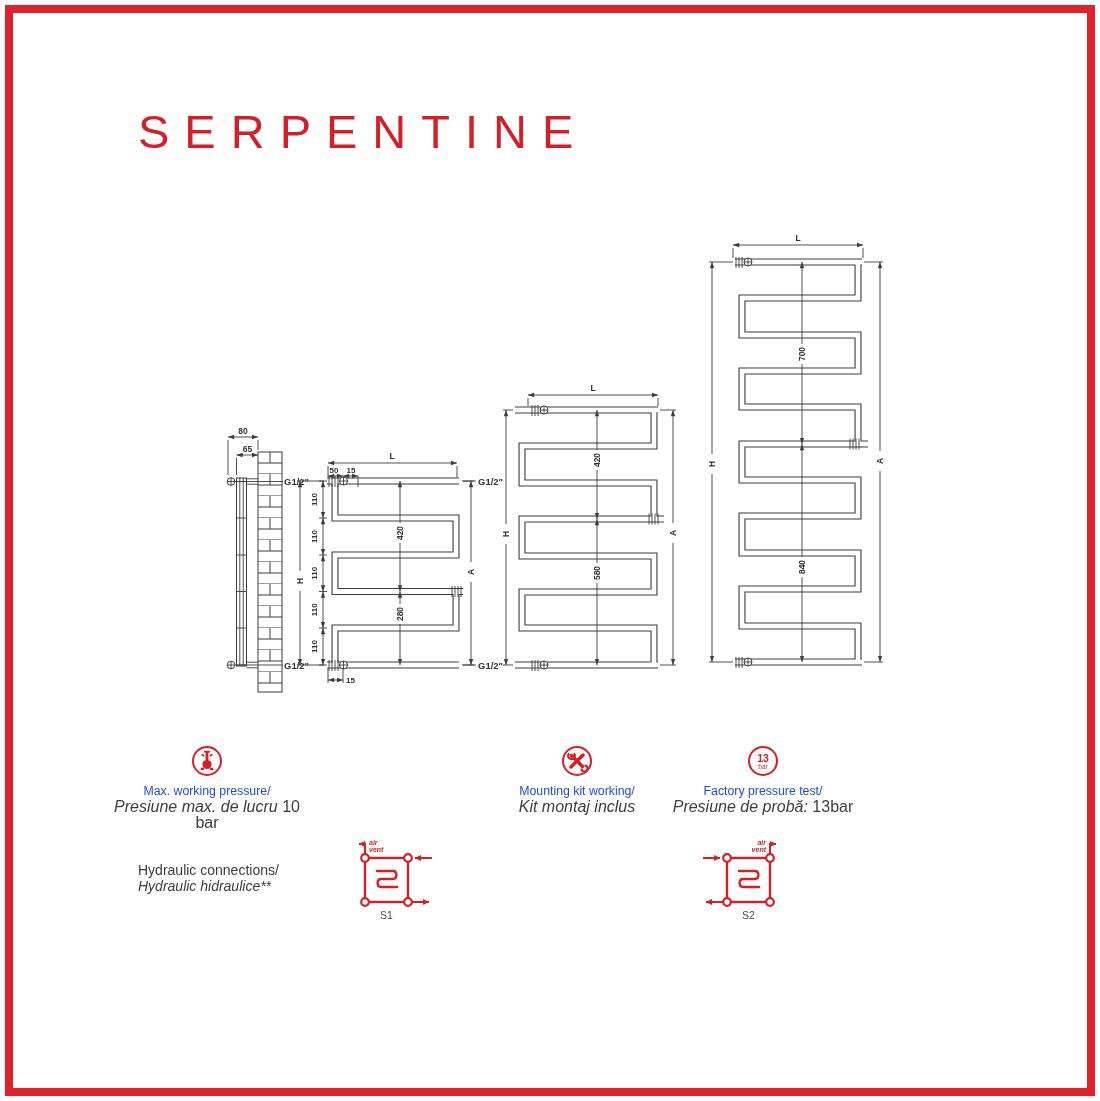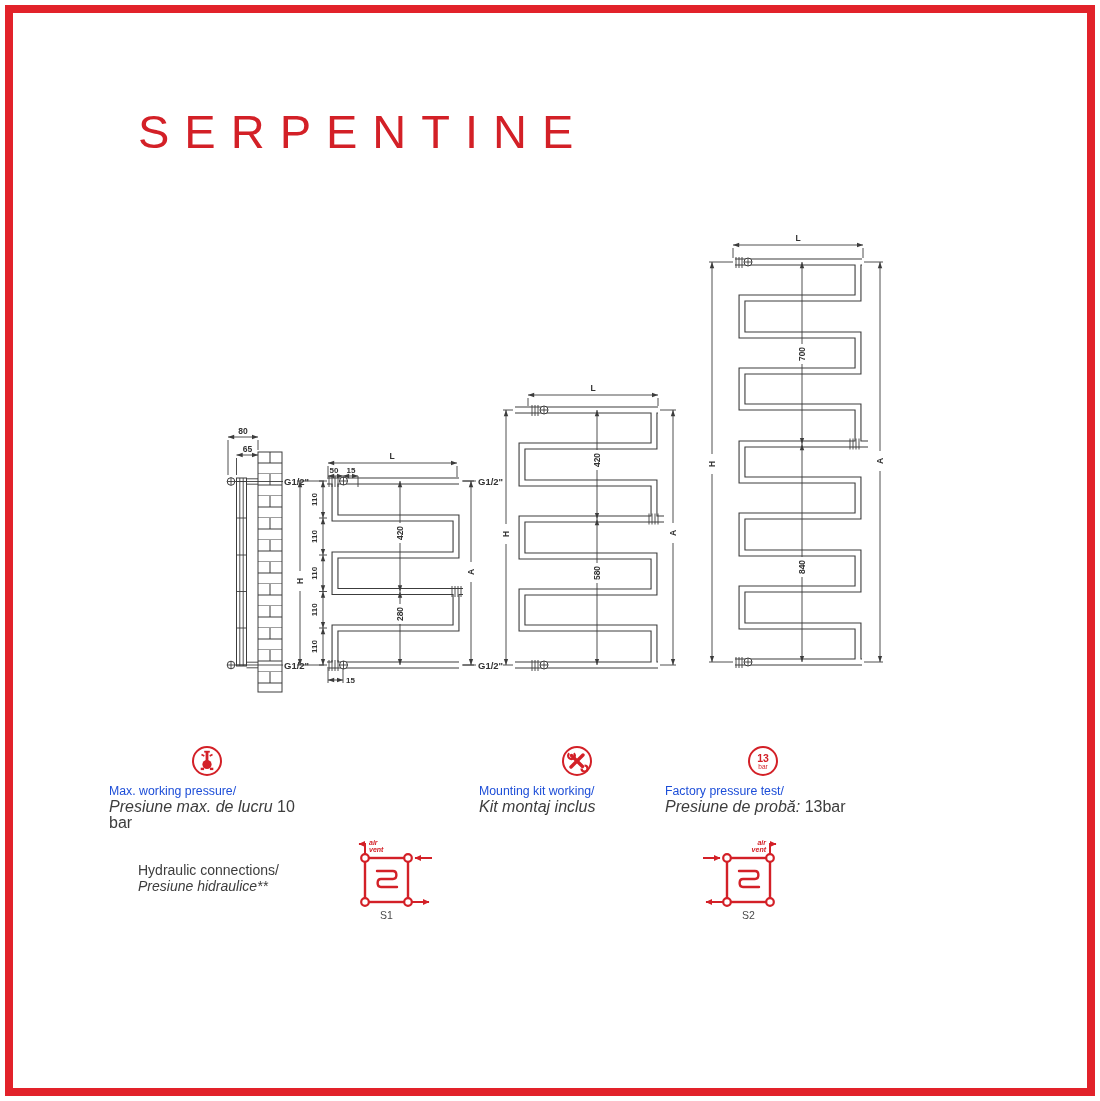--- a/index.html
+++ b/index.html
@@ -12,21 +12,21 @@
   #draw{position:absolute;left:220px;top:228px;}
   .tube-d{stroke:#3c3c3c;stroke-width:7;fill:none;stroke-linejoin:miter;}
   .tube-w{stroke:#ffffff;stroke-width:4.8;fill:none;stroke-linejoin:miter;}
   .dim{stroke:#3c3c3c;stroke-width:0.9;fill:none;}
   .thin{stroke:#3c3c3c;stroke-width:0.9;fill:none;}
   .fitc{fill:#fff;stroke:#3c3c3c;stroke-width:1;}
   text.dt{font:bold 8.5px "Liberation Sans",sans-serif;fill:#333;}
   text.dts{font:bold 8px "Liberation Sans",sans-serif;fill:#333;}
   text.gt{font:bold 9.5px "Liberation Sans",sans-serif;fill:#333;}
   
-  .spec{position:absolute;top:746px;width:196px;transform:translateX(-50%);}
+  .spec{position:absolute;top:746px;width:196px;transform:translateX(-50%);text-align:center;}
   .icon-circle{width:30px;height:30px;border:2px solid #d32027;border-radius:50%;
                margin:0 auto 7px auto;box-sizing:border-box;position:relative;}
   .icon-circle svg{position:absolute;left:-2px;top:-2px;}
   .spec .en{font-size:12.3px;line-height:16px;color:#1d4ed8;}
   .spec .ro{font-size:16px;line-height:16px;color:#3d3d3d;}
   
   #hydr-label{position:absolute;left:138px;top:862px;font-size:14px;line-height:16px;color:#3d3d3d;}
   .sdiag{position:absolute;top:836px;}
   .svt{font:italic bold 7px "Liberation Sans",sans-serif;fill:#d32027;}
   .slab{font:10.5px "Liberation Sans",sans-serif;fill:#4a4a4a;}
@@ -261,21 +261,21 @@
         <text x="15" y="22.5" text-anchor="middle" fill="#d32027" style="font:6.5px 'Liberation Sans',sans-serif">bar</text>
       </svg>
     </div>
     <div class="en">Factory pressure test/</div>
     <div class="ro"><i>Presiune de probă:</i><span> 13bar</span></div>
   </div>
 
 
   <div id="hydr-label">
     <div>Hydraulic connections/</div>
-    <i>Presiune hidraulice**</i>
+    <i>Hydraulic hidraulice**</i>
   </div>
 
   <svg class="sdiag" style="left:338px" width="100" height="88" viewBox="0 0 100 88">
     <defs>
       <marker id="mR" markerWidth="7" markerHeight="7" refX="6" refY="3.5" orient="auto" markerUnits="userSpaceOnUse">
         <path d="M0,0.5 L6.5,3.5 L0,6.5 Z" fill="#d32027"></path>
       </marker>
     </defs>
     <g stroke="#d32027" fill="none" stroke-width="2.4">
       <rect x="27" y="22" width="43" height="44"></rect>

